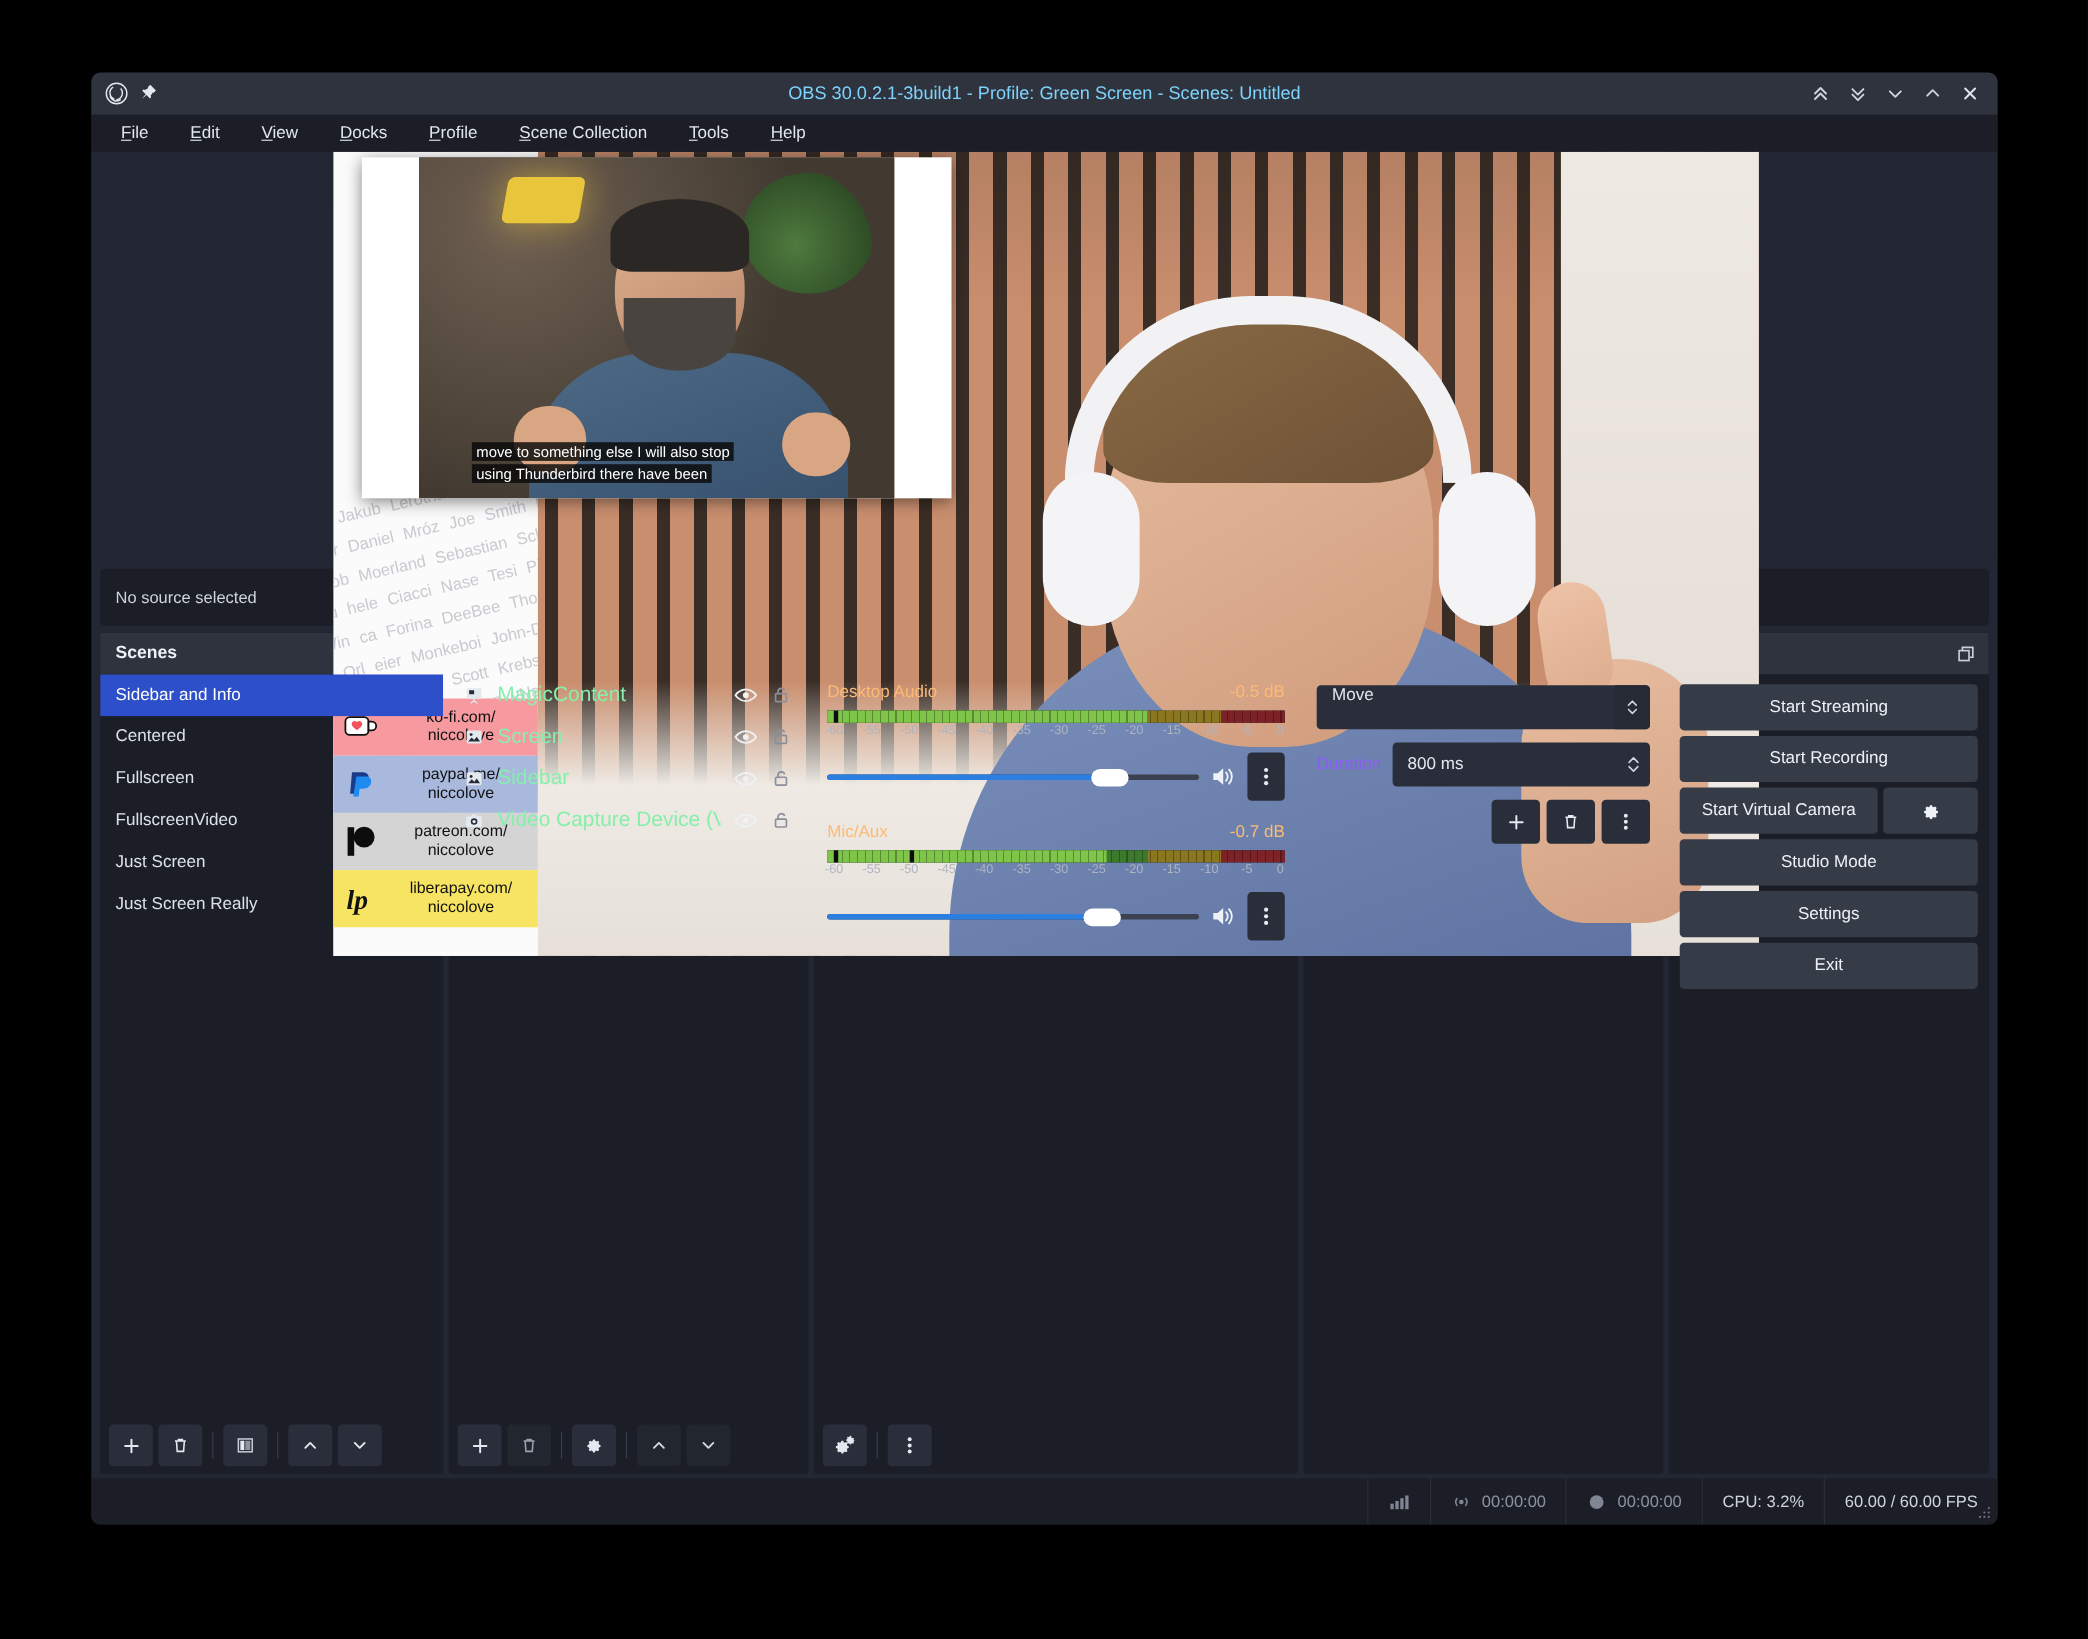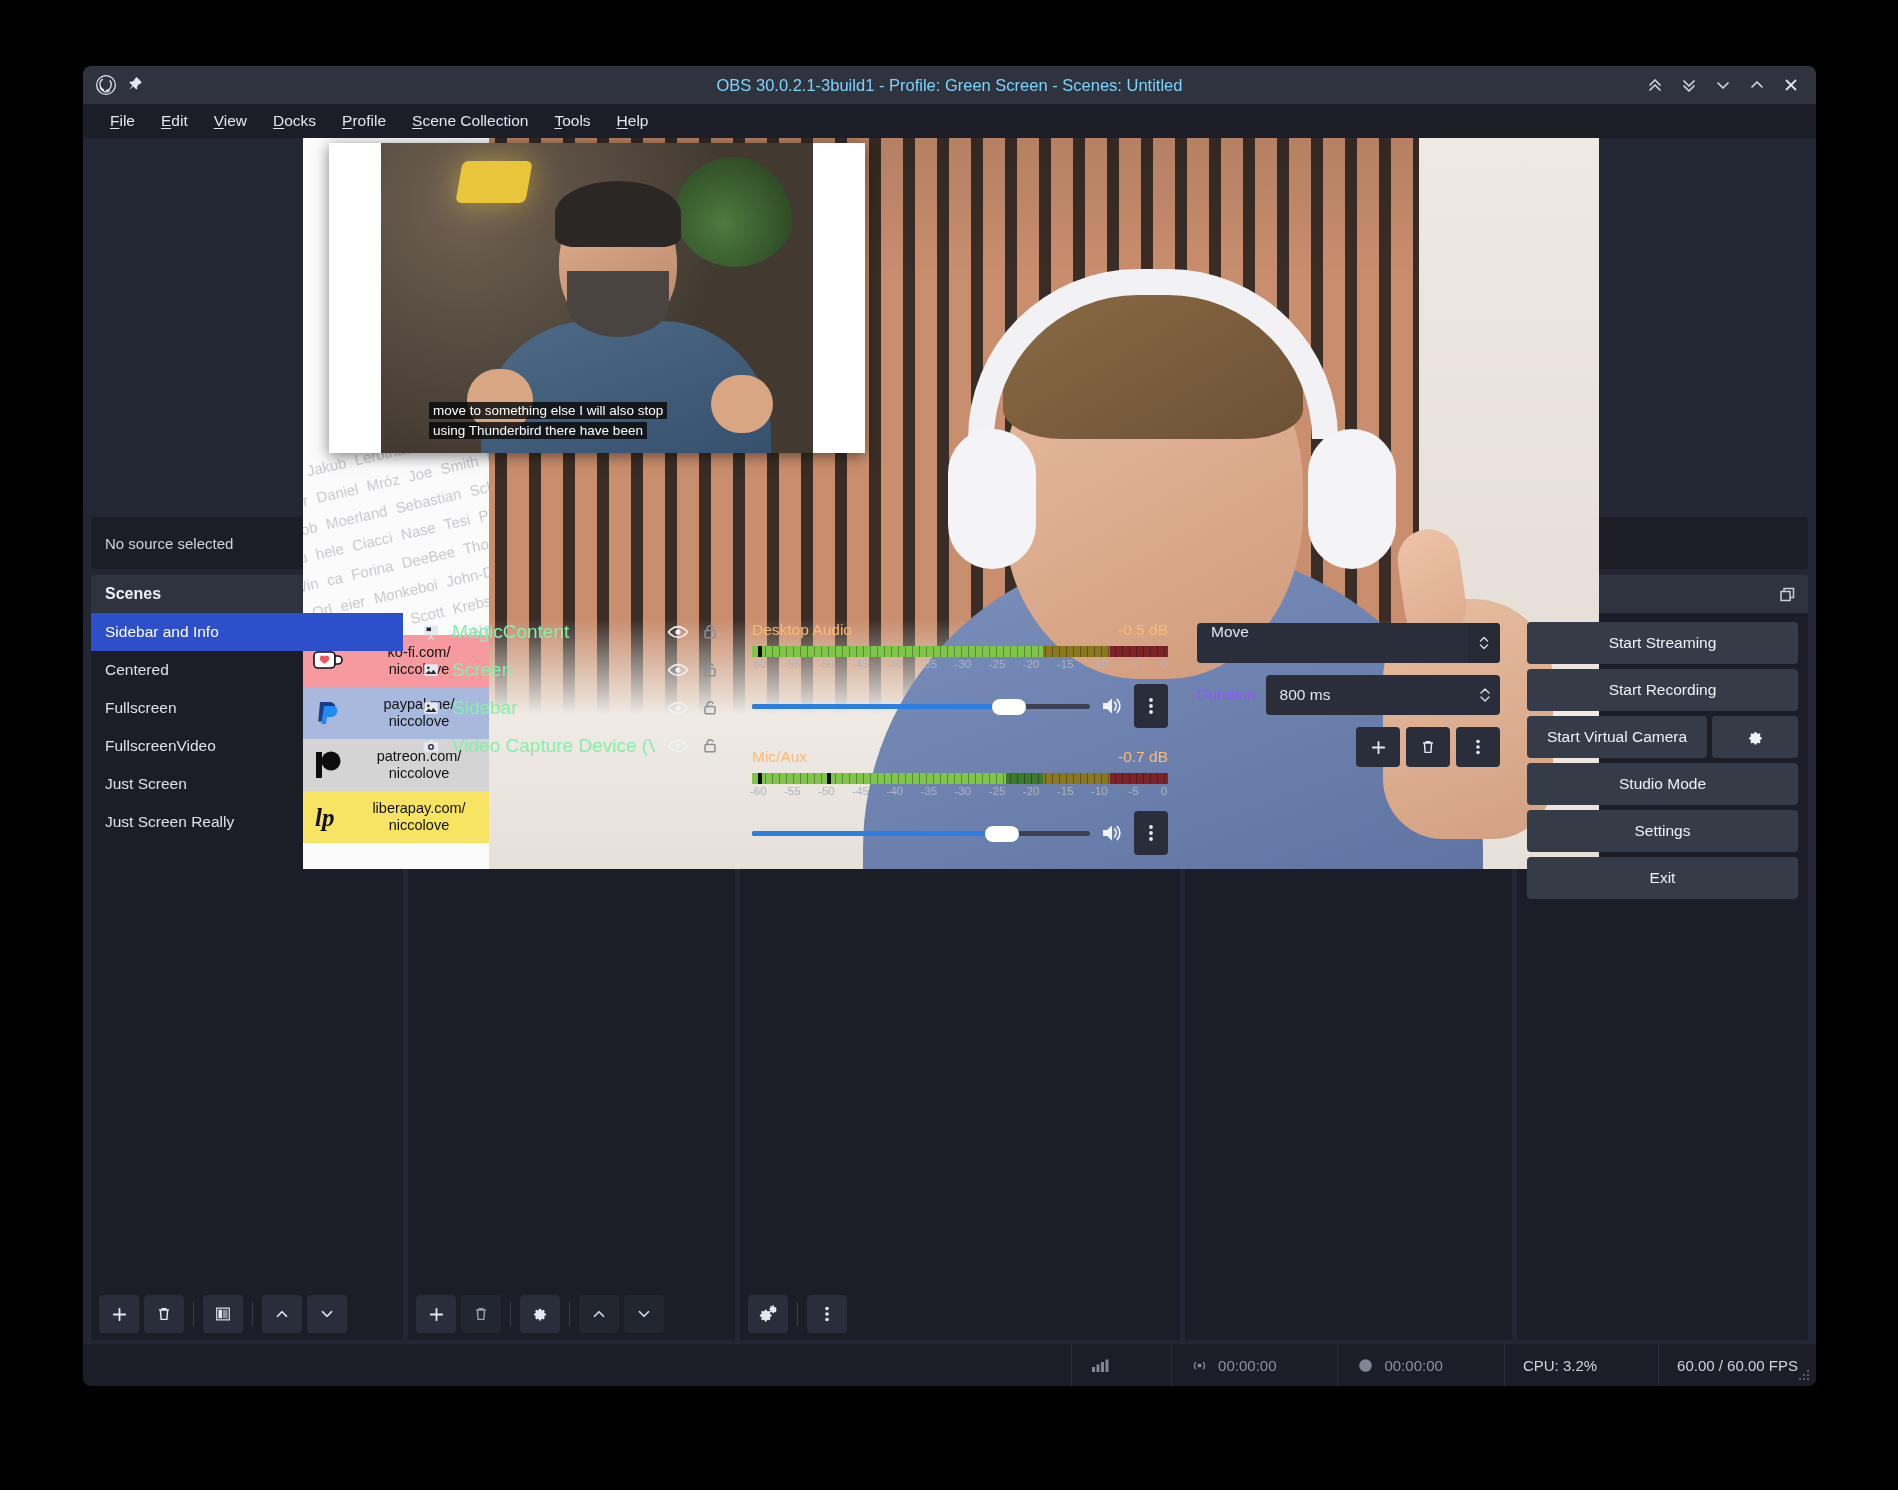--- a/index.html
+++ b/index.html
@@ -31,21 +31,21 @@
   .pin-icon { width:16px;height:18px; color:#dfe3ea; }
   .tb-title {
     position:absolute; left:0; right:0; text-align:center;
     color:#7dd3fc; font-size:16.5px; pointer-events:none;
   }
   .tb-right { margin-left:auto; display:flex; align-items:center; gap:16px; padding-right:16px; z-index:2;}
   .tb-btn { color:#cfd4dd; width:18px;height:18px; display:flex;align-items:center;justify-content:center;cursor:pointer;}
   
   .menubar {
     height:34px; background:#1b1e27;
-    display:flex; align-items:center; gap:0px;
+    display:flex; align-items:center; gap:12px;
     padding-left:14px; flex:0 0 auto;
   }
   .menu-item {
     color:#e2e6ee; font-size:15.5px; padding:4px 13px; cursor:pointer;
     white-space:nowrap;
   }
   .menu-item u { text-decoration: underline; text-underline-offset:2px;}
   
   .preview-wrap {
     flex:1 1 auto; background:#232733; position:relative;
@@ -332,21 +332,21 @@
     height:42px; background:#363b48; border:none; border-radius:4px;
     color:#eef1f6; font-size:15.5px; cursor:pointer;
     display:flex;align-items:center;justify-content:center;
   }
   .ctl-row { display:flex; gap:5px; }
   .ctl-row .ctl-btn { flex:1 1 auto; }
   .ctl-gear { width:46px; flex:0 0 46px; }
   
   .statusbar {
     height:42px; background:#1b1e27; display:flex; align-items:center;
-    flex:0 0 auto; position:relative;gap:43px;
+    flex:0 0 auto; position:relative;
   }
   .sb-spacer { flex:1 1 auto; }
   .sb-cell {
     height:42px; display:flex; align-items:center; gap:9px;
     padding:0 18px; color:#cfd4dd; font-size:15px;
     border-left:1px solid #2b2f3a;
   }
   .sb-dim { color:#8b919e; }
   .grip { position:absolute; right:5px; bottom:4px; width:14px;height:14px; color:#6d7380; }
   svg { display:block; }

